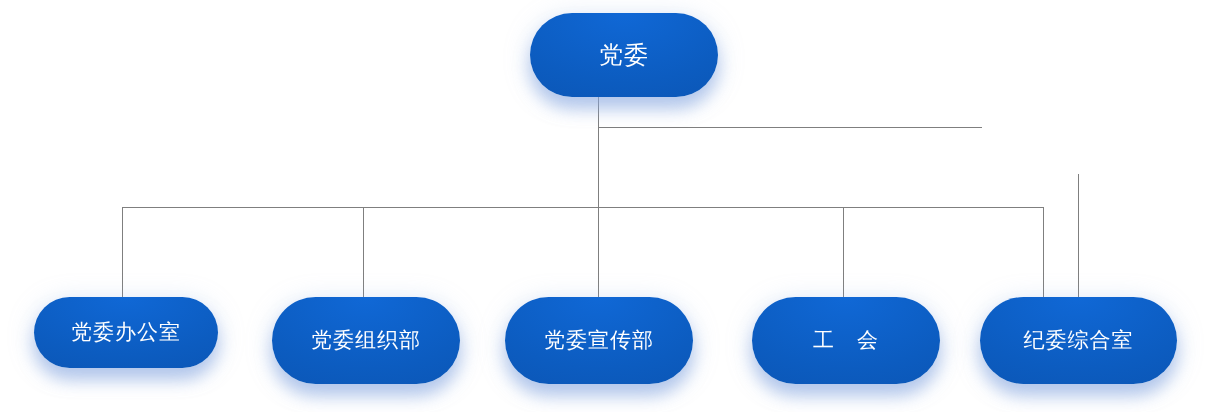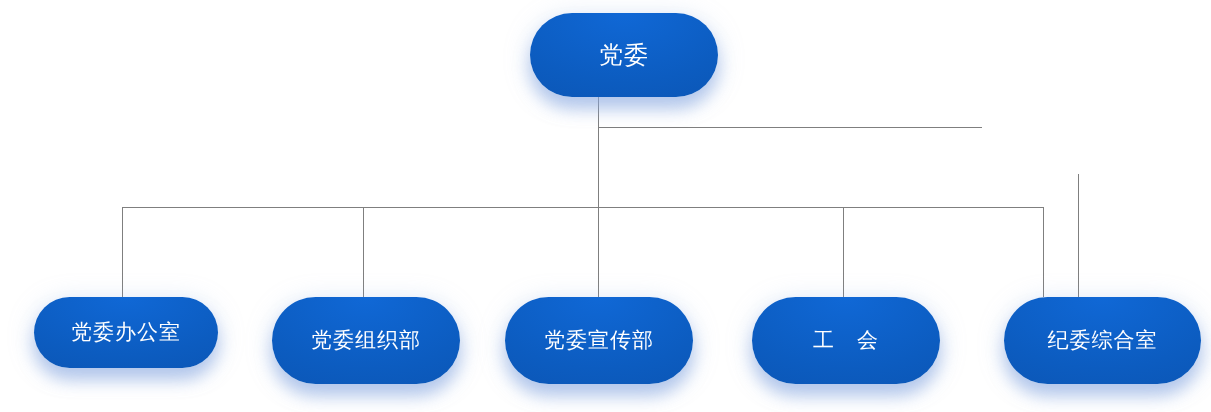--- a/index.html
+++ b/index.html
@@ -41,21 +41,21 @@
   .connector.h { height: 1px; }
   .connector.v { width: 1px; }
 
   
   #node-root        { left: 530px; top: 13px;  width: 188px; height: 84px; }
   #node-secondary   { left: 982px; top: 82px;  width: 193px; height: 92px; }
   #node-child-0     { left: 34px;  top: 297px; width: 184px; height: 71px; }
   #node-child-1     { left: 272px; top: 297px; width: 188px; height: 87px; align-items: center; }
   #node-child-2     { left: 505px; top: 297px; width: 188px; height: 87px; }
   #node-child-3     { left: 752px; top: 297px; width: 188px; height: 87px; }
-  #node-child-4     { left: 1004px; top: 297px; width: 197px; height: 87px; }
+  #node-child-4     { left: 980px; top: 297px; width: 197px; height: 87px; }
 
   
   #conn-root-drop      { left: 598px;  top: 97px;  height: 200px; }
   #conn-branch-to-sec  { left: 598px;  top: 127px; width: 384px; }
   #conn-main-bar       { left: 122px;  top: 207px; width: 921px; }
   #conn-drop-child0    { left: 122px;  top: 207px; height: 90px; }
   #conn-drop-child1    { left: 363px;  top: 207px; height: 90px; }
   #conn-drop-child3    { left: 843px;  top: 207px; height: 90px; }
   #conn-drop-child4    { left: 1043px; top: 207px; height: 90px; }
   #conn-sec-drop       { left: 1078px; top: 174px; height: 123px; }

